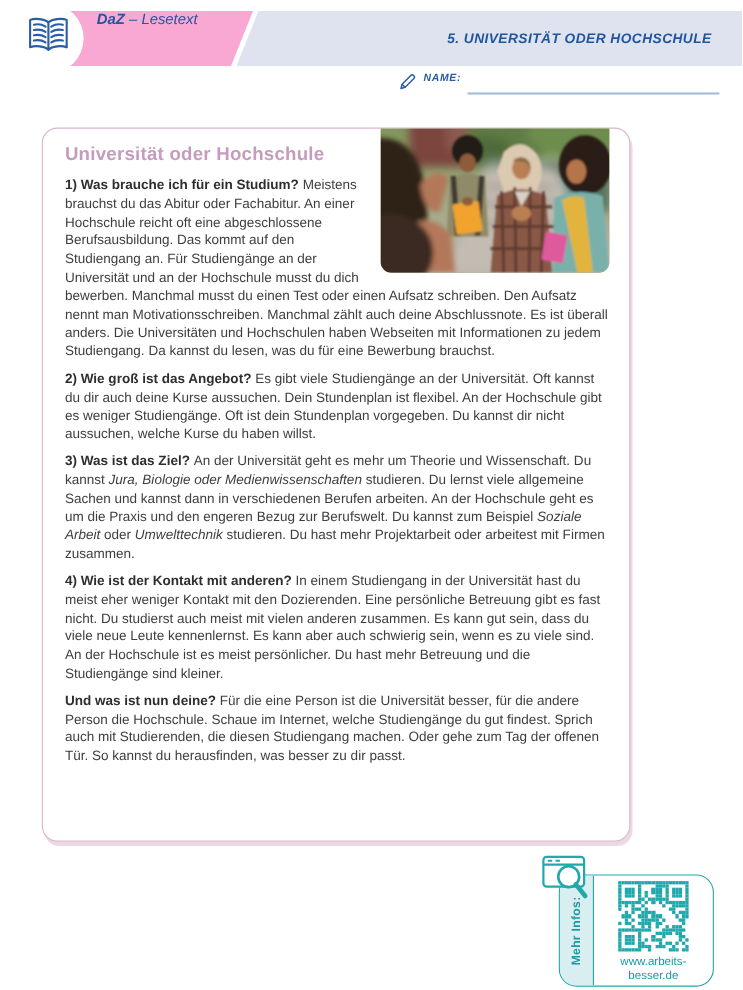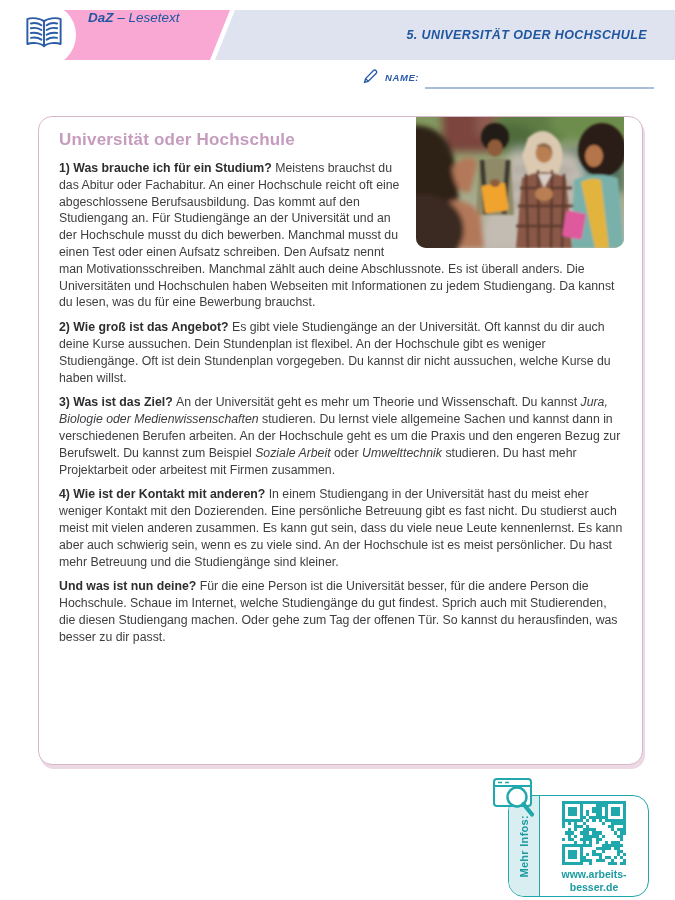--- a/index.html
+++ b/index.html
@@ -24,31 +24,31 @@
   }
   .badge-label{margin-left:36px;color:#1f569f;font-style:italic;font-size:13.5px;white-space:nowrap;}
   .badge-label .b{font-weight:bold;}
   .badge-circle{
     position:absolute;left:12px;top:3px;width:64px;height:64px;border-radius:50%;
     background:#ffffff;display:flex;align-items:center;justify-content:center;
   }
   
   .name-row{
     position:absolute;left:362px;top:66px;width:292px;height:26px;
-    display:flex;align-items:center;gap:6px;
+    display:flex;align-items:flex-start;gap:6px;
   }
   .name-row .pencil{flex:0 0 auto;margin-bottom:2px;}
   .name-label{
     color:#2b5ca8;font-size:9.5px;font-style:italic;font-weight:bold;
     letter-spacing:.6px;margin-bottom:4px;white-space:nowrap;
   }
   .name-line{flex:1;border-bottom:2px solid #a6bed9;height:18px;}
   
   .card{
-    position:absolute;left:38px;top:116px;width:605px;height:649px;
+    position:absolute;left:38px;top:116px;width:535px;height:649px;
     box-sizing:border-box;background:#ffffff;
     border:1.6px solid #d9b7cb;border-radius:14px;
     box-shadow:2px 4px 0 #ecd9e4;
     padding:13px 18px 0 20px;overflow:hidden;
   }
   .card h1{
     margin:0 0 10px 0;font-size:17px;color:#c59cbe;font-weight:bold;letter-spacing:.2px;
   }
   .photo{
     float:right;width:208px;height:140px;margin:-22px 0 10px 14px;
@@ -72,21 +72,21 @@
     writing-mode:vertical-rl;transform:rotate(180deg);
     color:#1b9ba0;font-weight:bold;font-size:11px;letter-spacing:.3px;
   }
   .info-main{flex:1;display:flex;flex-direction:column;align-items:center;padding-top:5px;}
   .qr{
     display:grid;grid-template-columns:repeat(21,1fr);grid-template-rows:repeat(21,1fr);
     width:64px;height:64px;
   }
   .qr b{background:#21a8ac;}
   .qr-url{
-    margin-top:3px;text-align:center;color:#1b9ba0;font-size:10.5px;line-height:13px;font-weight:700;
+    margin-top:3px;text-align:center;color:#1b9ba0;font-size:10.5px;line-height:13px;font-weight:400;
   }
   .search-window-icon{position:absolute;left:492px;top:776px;width:52px;height:46px;z-index:2;}
 </style>
 </head>
 <body>
 
 <div class="page">
 
   <div class="banner-blue">
     <div class="chapter-title">5. UNIVERSITÄT ODER HOCHSCHULE</div>

